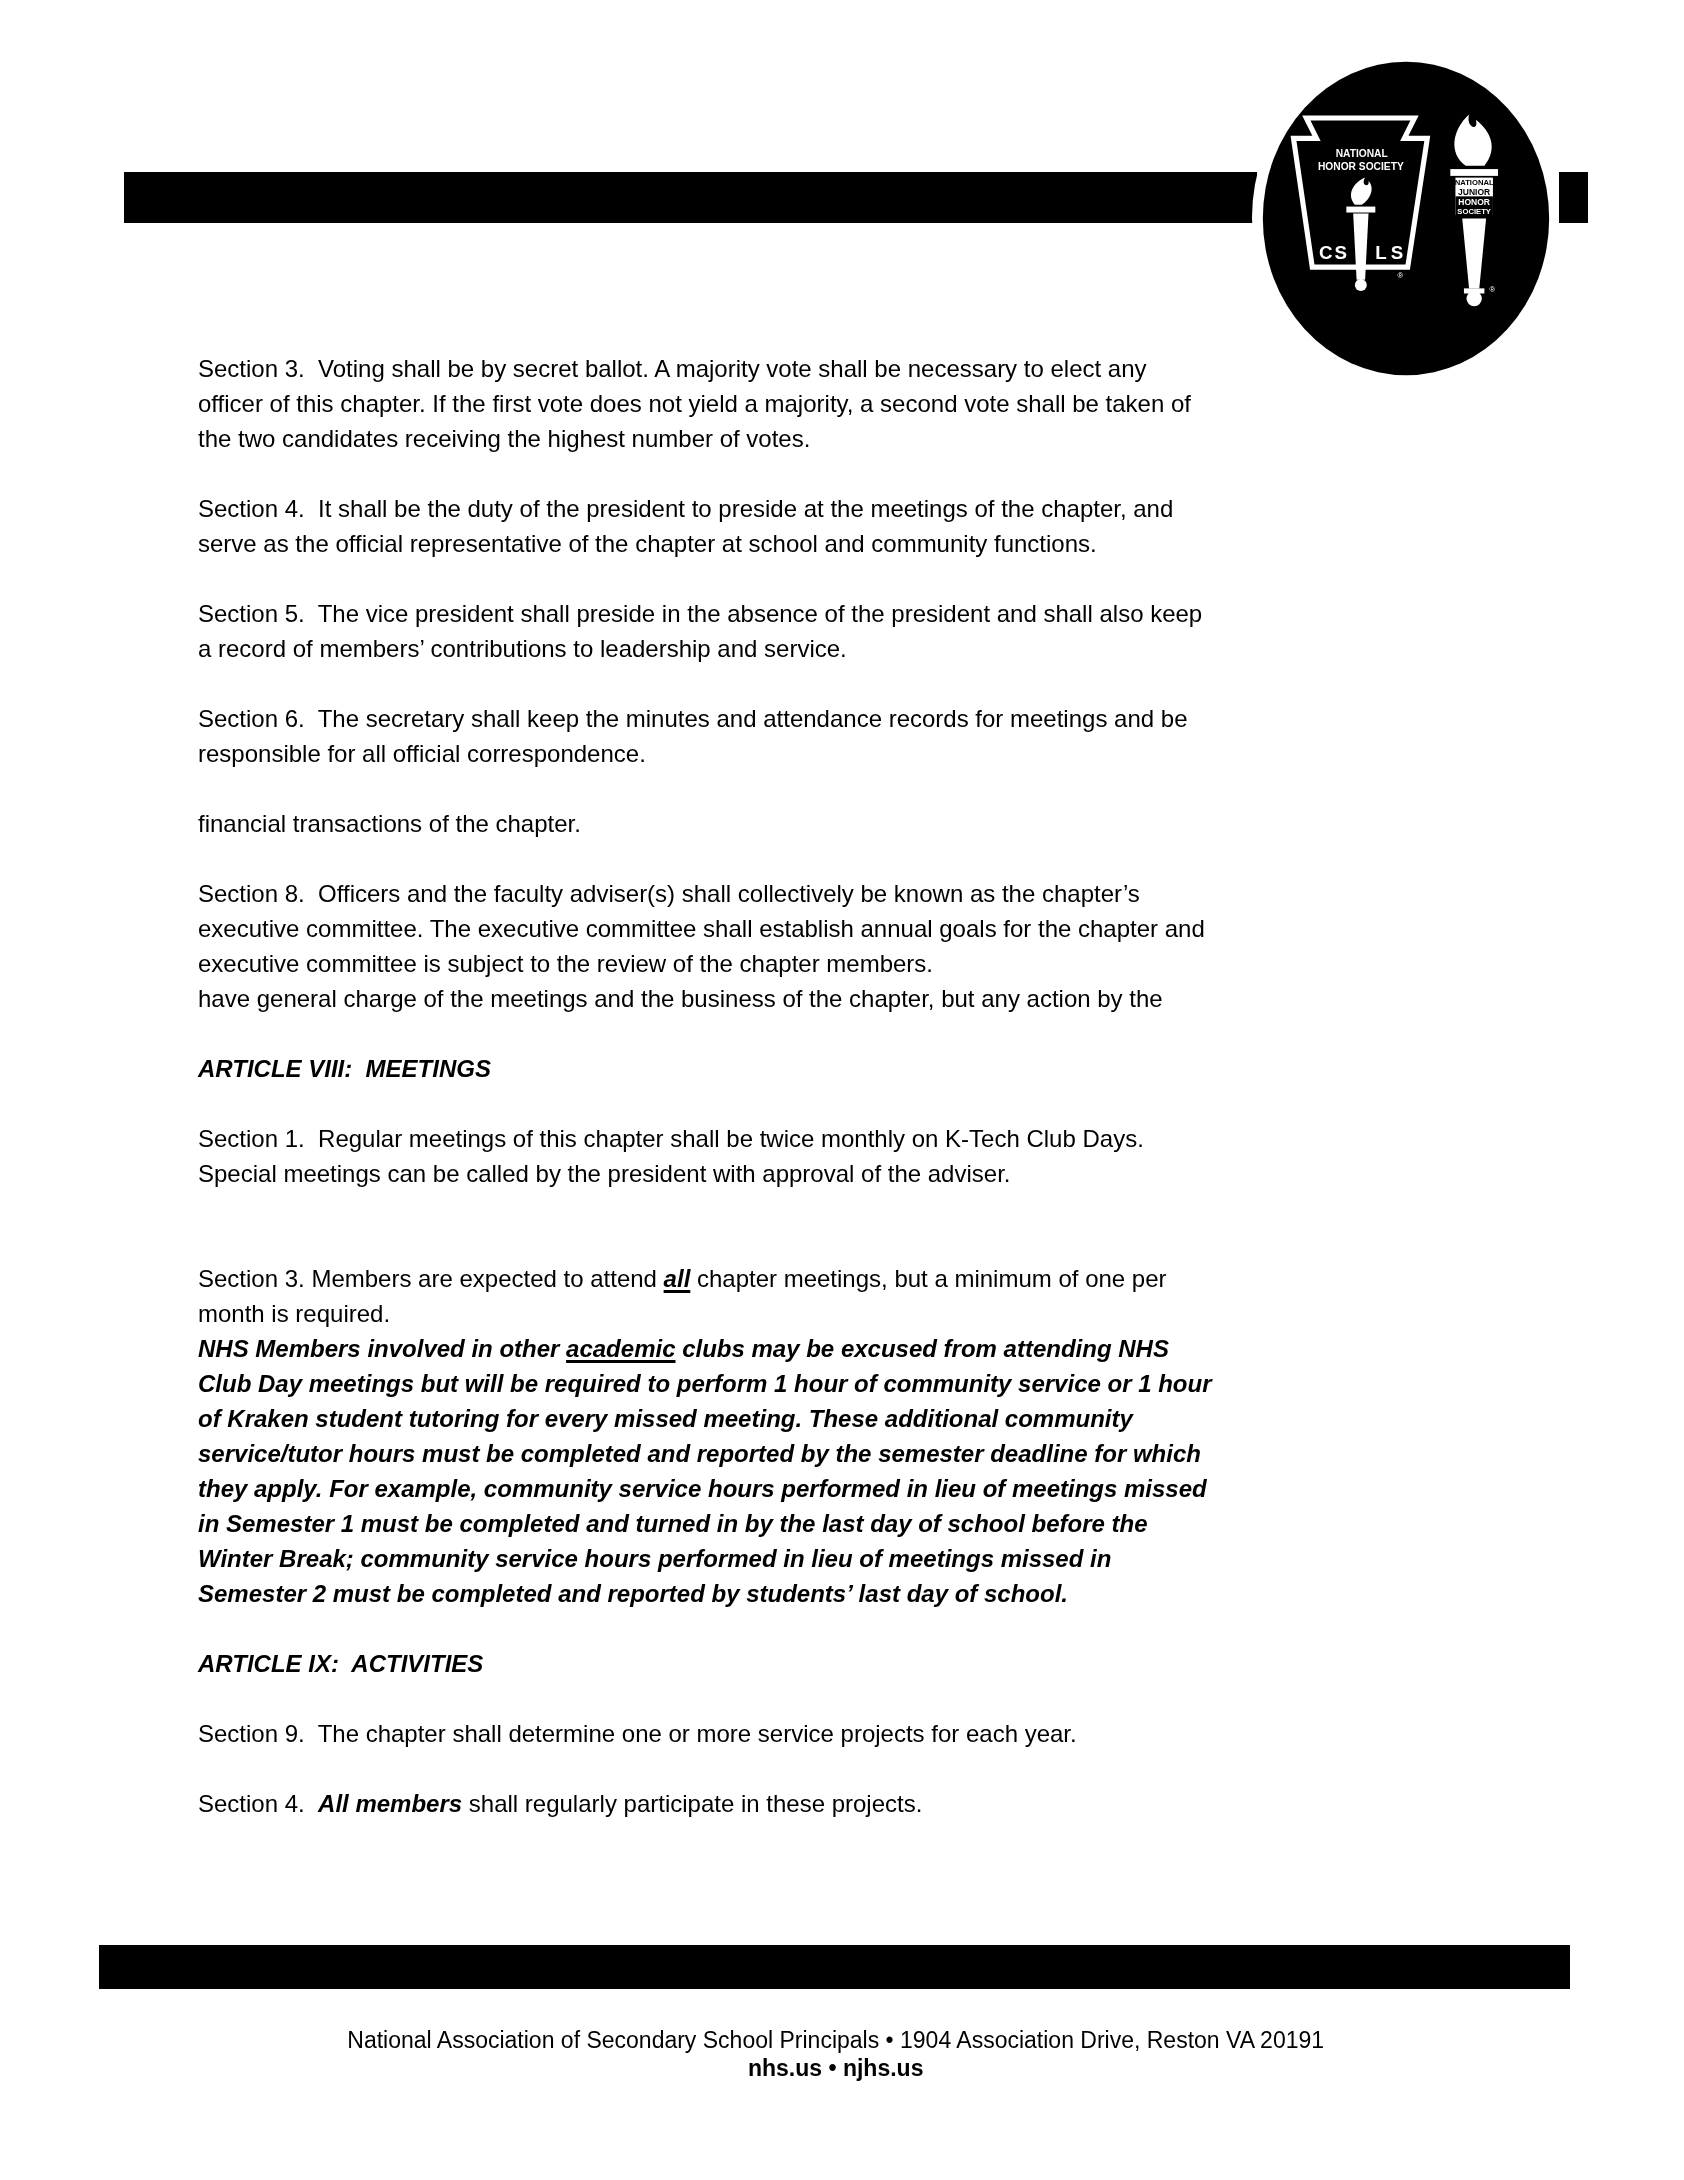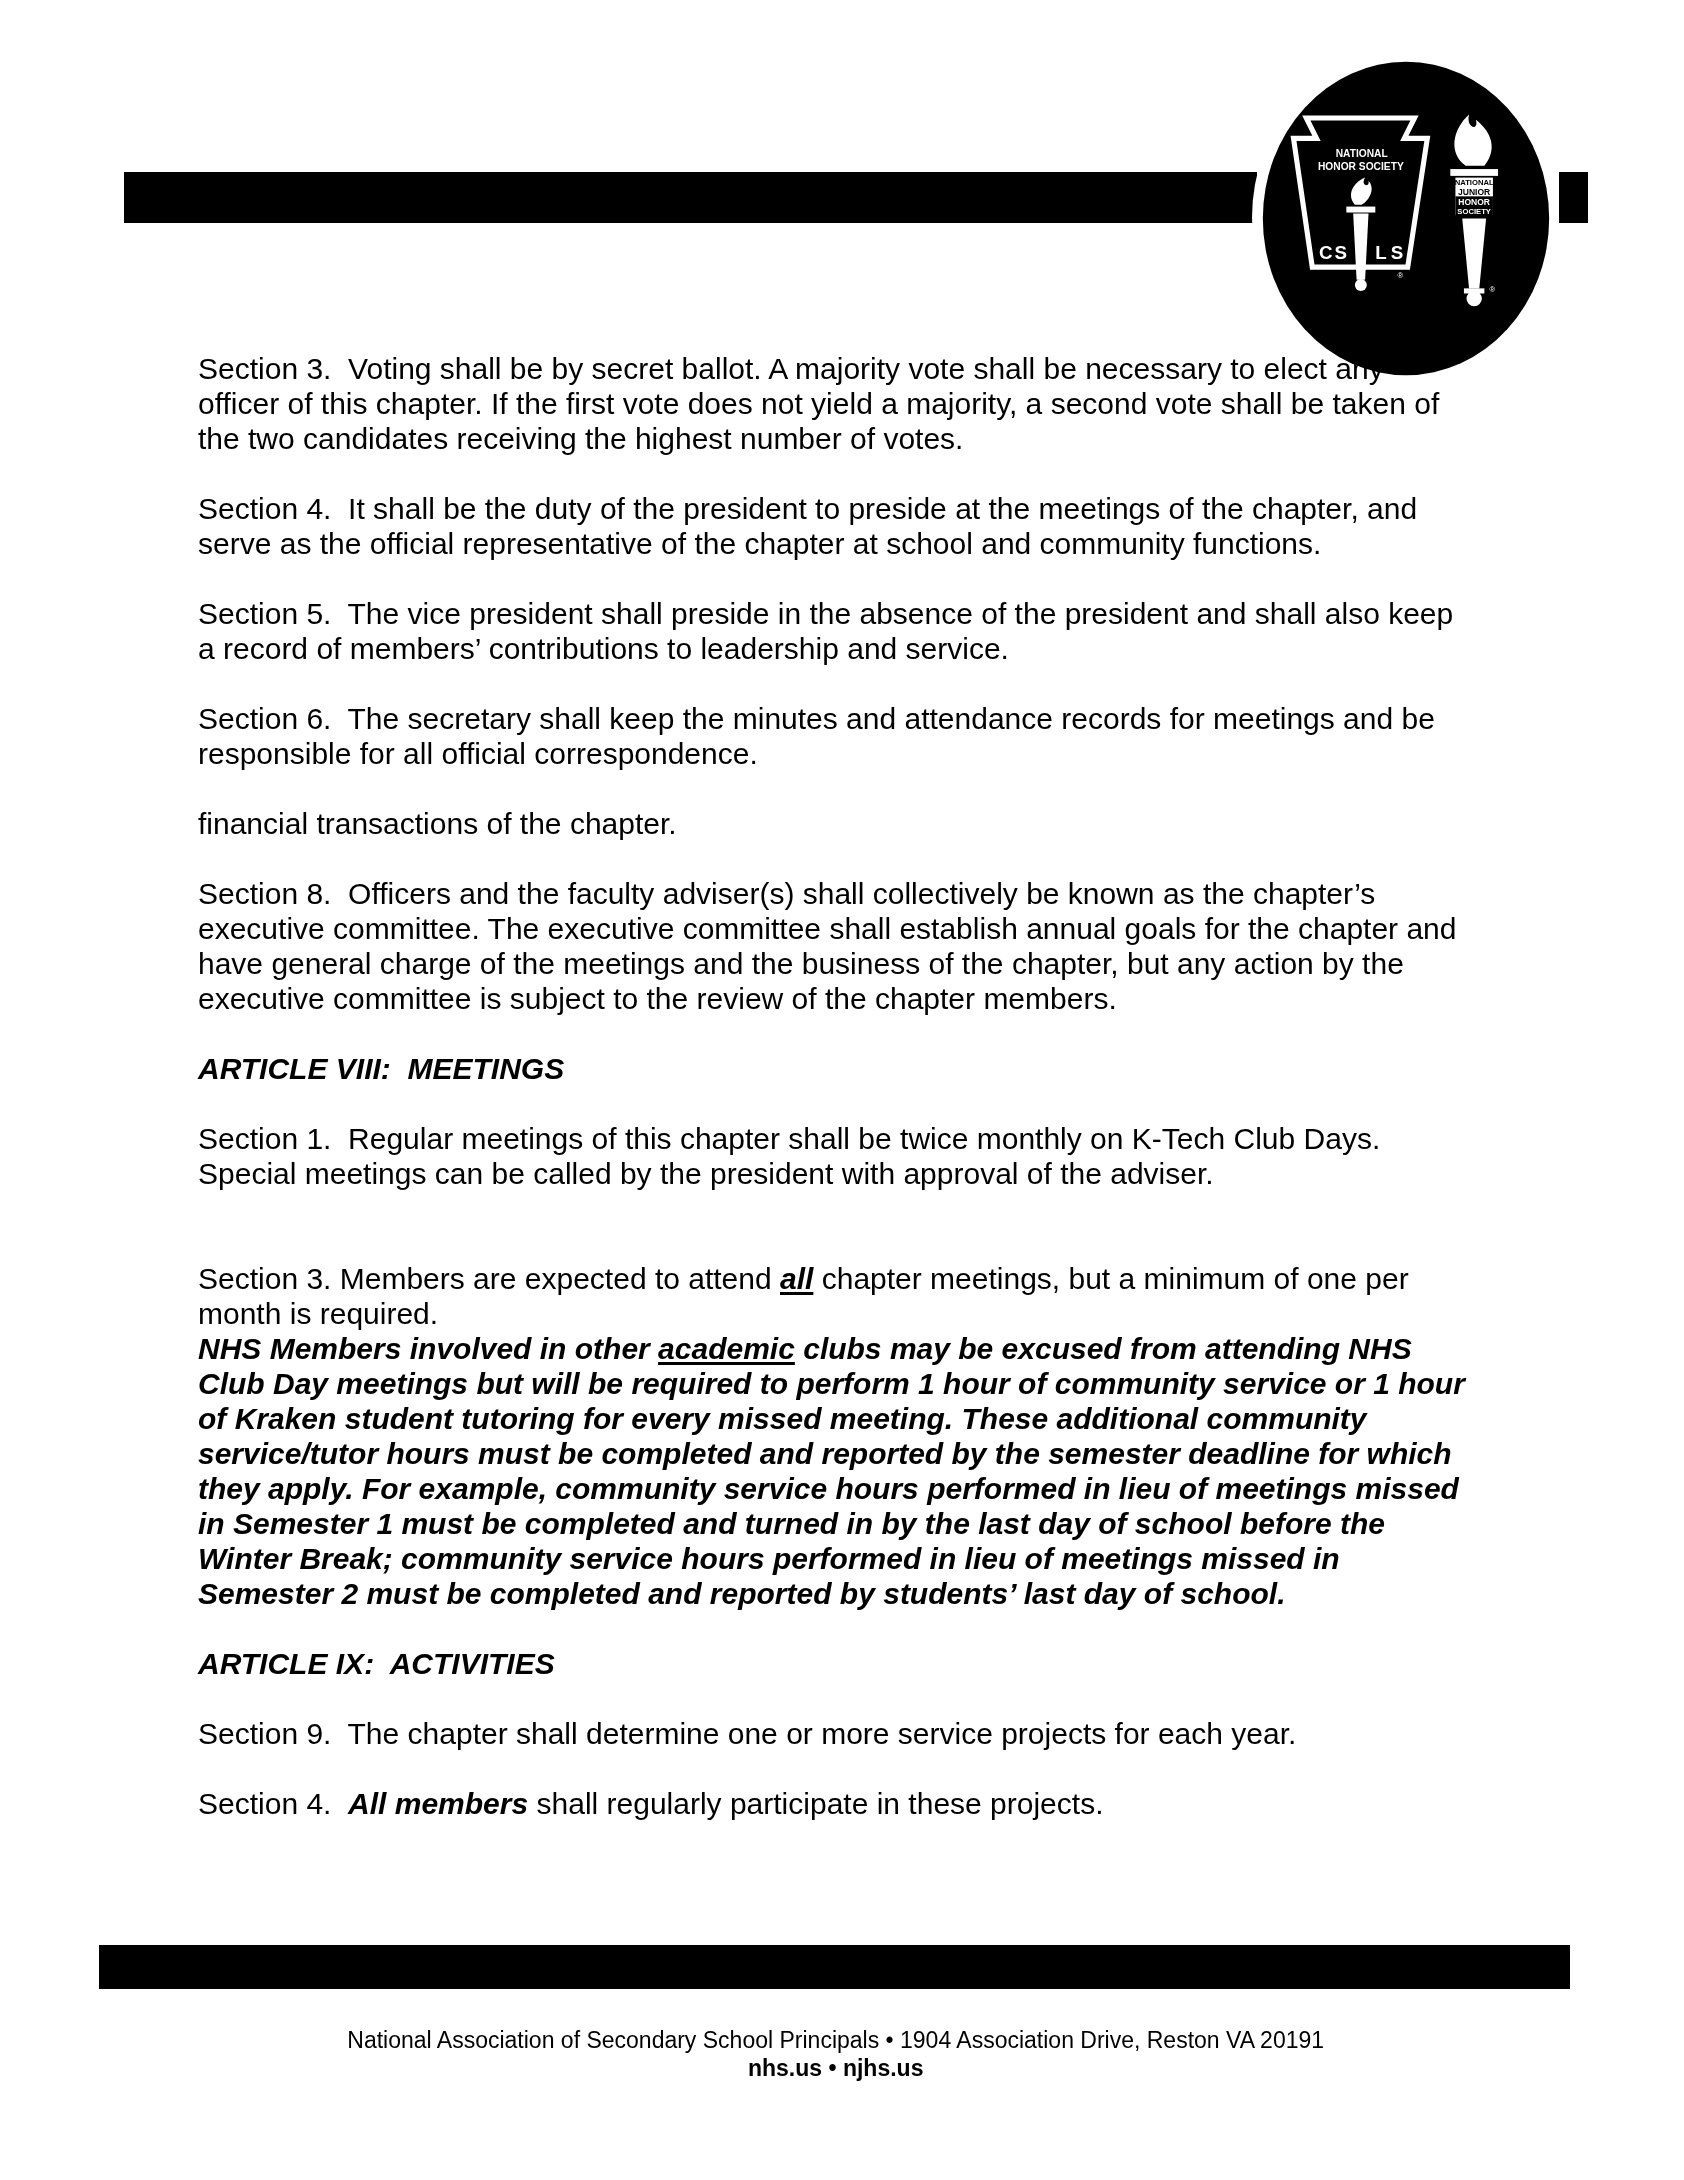--- a/index.html
+++ b/index.html
@@ -5,21 +5,21 @@
   html, body { margin:0; padding:0; background:#ffffff; }
   body { width:1685px; height:2181px; position:relative; overflow:hidden;
          font-family:"Liberation Sans", sans-serif; color:#000; }
   .bar { position:absolute; background:#000; }
   #top-bar-left { left:124px; top:172px; width:1133px; height:51px; }
   #top-bar-right { left:1559px; top:172px; width:29px; height:51px; }
   #logo-gap { position:absolute; left:1252px; top:49px; width:307px; height:337px; border-radius:50%; background:#fff; }
   #logo { position:absolute; left:1261px; top:60px; width:290px; height:317px; }
   #bottom-bar { left:99px; top:1945px; width:1471px; height:44px; }
   .body-text { position:absolute; left:198px; top:351px; width:1329px;
-               font-size:30px; line-height:35px; }
+               font-size:24px; line-height:35px; }
   .line { white-space:pre; height:35px; }
   .blank { height:35px; }
   .b { font-weight:bold;font-style:italic; }
   .u { text-decoration:underline; text-decoration-thickness:2.6px; text-underline-offset:3.4px; }
   .i { font-style:italic; }
   .footer { position:absolute; left:0; width:1685px; text-align:center; font-size:23px; }
   #footer-line1 { top:2027px; left:-6.8px; }
   #footer-line2 { top:2055px; left:-6.8px; font-weight:bold; }
 </style>
 </head>
@@ -87,22 +87,22 @@
     <div class="line">responsible for all official correspondence.</div>
   </div>
   <div class="blank"></div>
   <div>
     <div class="line">financial transactions of the chapter.</div>
   </div>
   <div class="blank"></div>
   <div>
     <div class="line">Section 8.  Officers and the faculty adviser(s) shall collectively be known as the chapter’s</div>
     <div class="line">executive committee. The executive committee shall establish annual goals for the chapter and</div>
+    <div class="line">executive committee is subject to the review of the chapter members.</div>
     <div class="line">have general charge of the meetings and the business of the chapter, but any action by the</div>
-    <div class="line">executive committee is subject to the review of the chapter members.</div>
   </div>
   <div class="blank"></div>
 
   <div class="line b">ARTICLE VIII:  MEETINGS</div>
   <div class="blank"></div>
   <div>
     <div class="line">Section 1.  Regular meetings of this chapter shall be twice monthly on K-Tech Club Days.</div>
     <div class="line">Special meetings can be called by the president with approval of the adviser.</div>
   </div>
   <div class="blank"></div>

